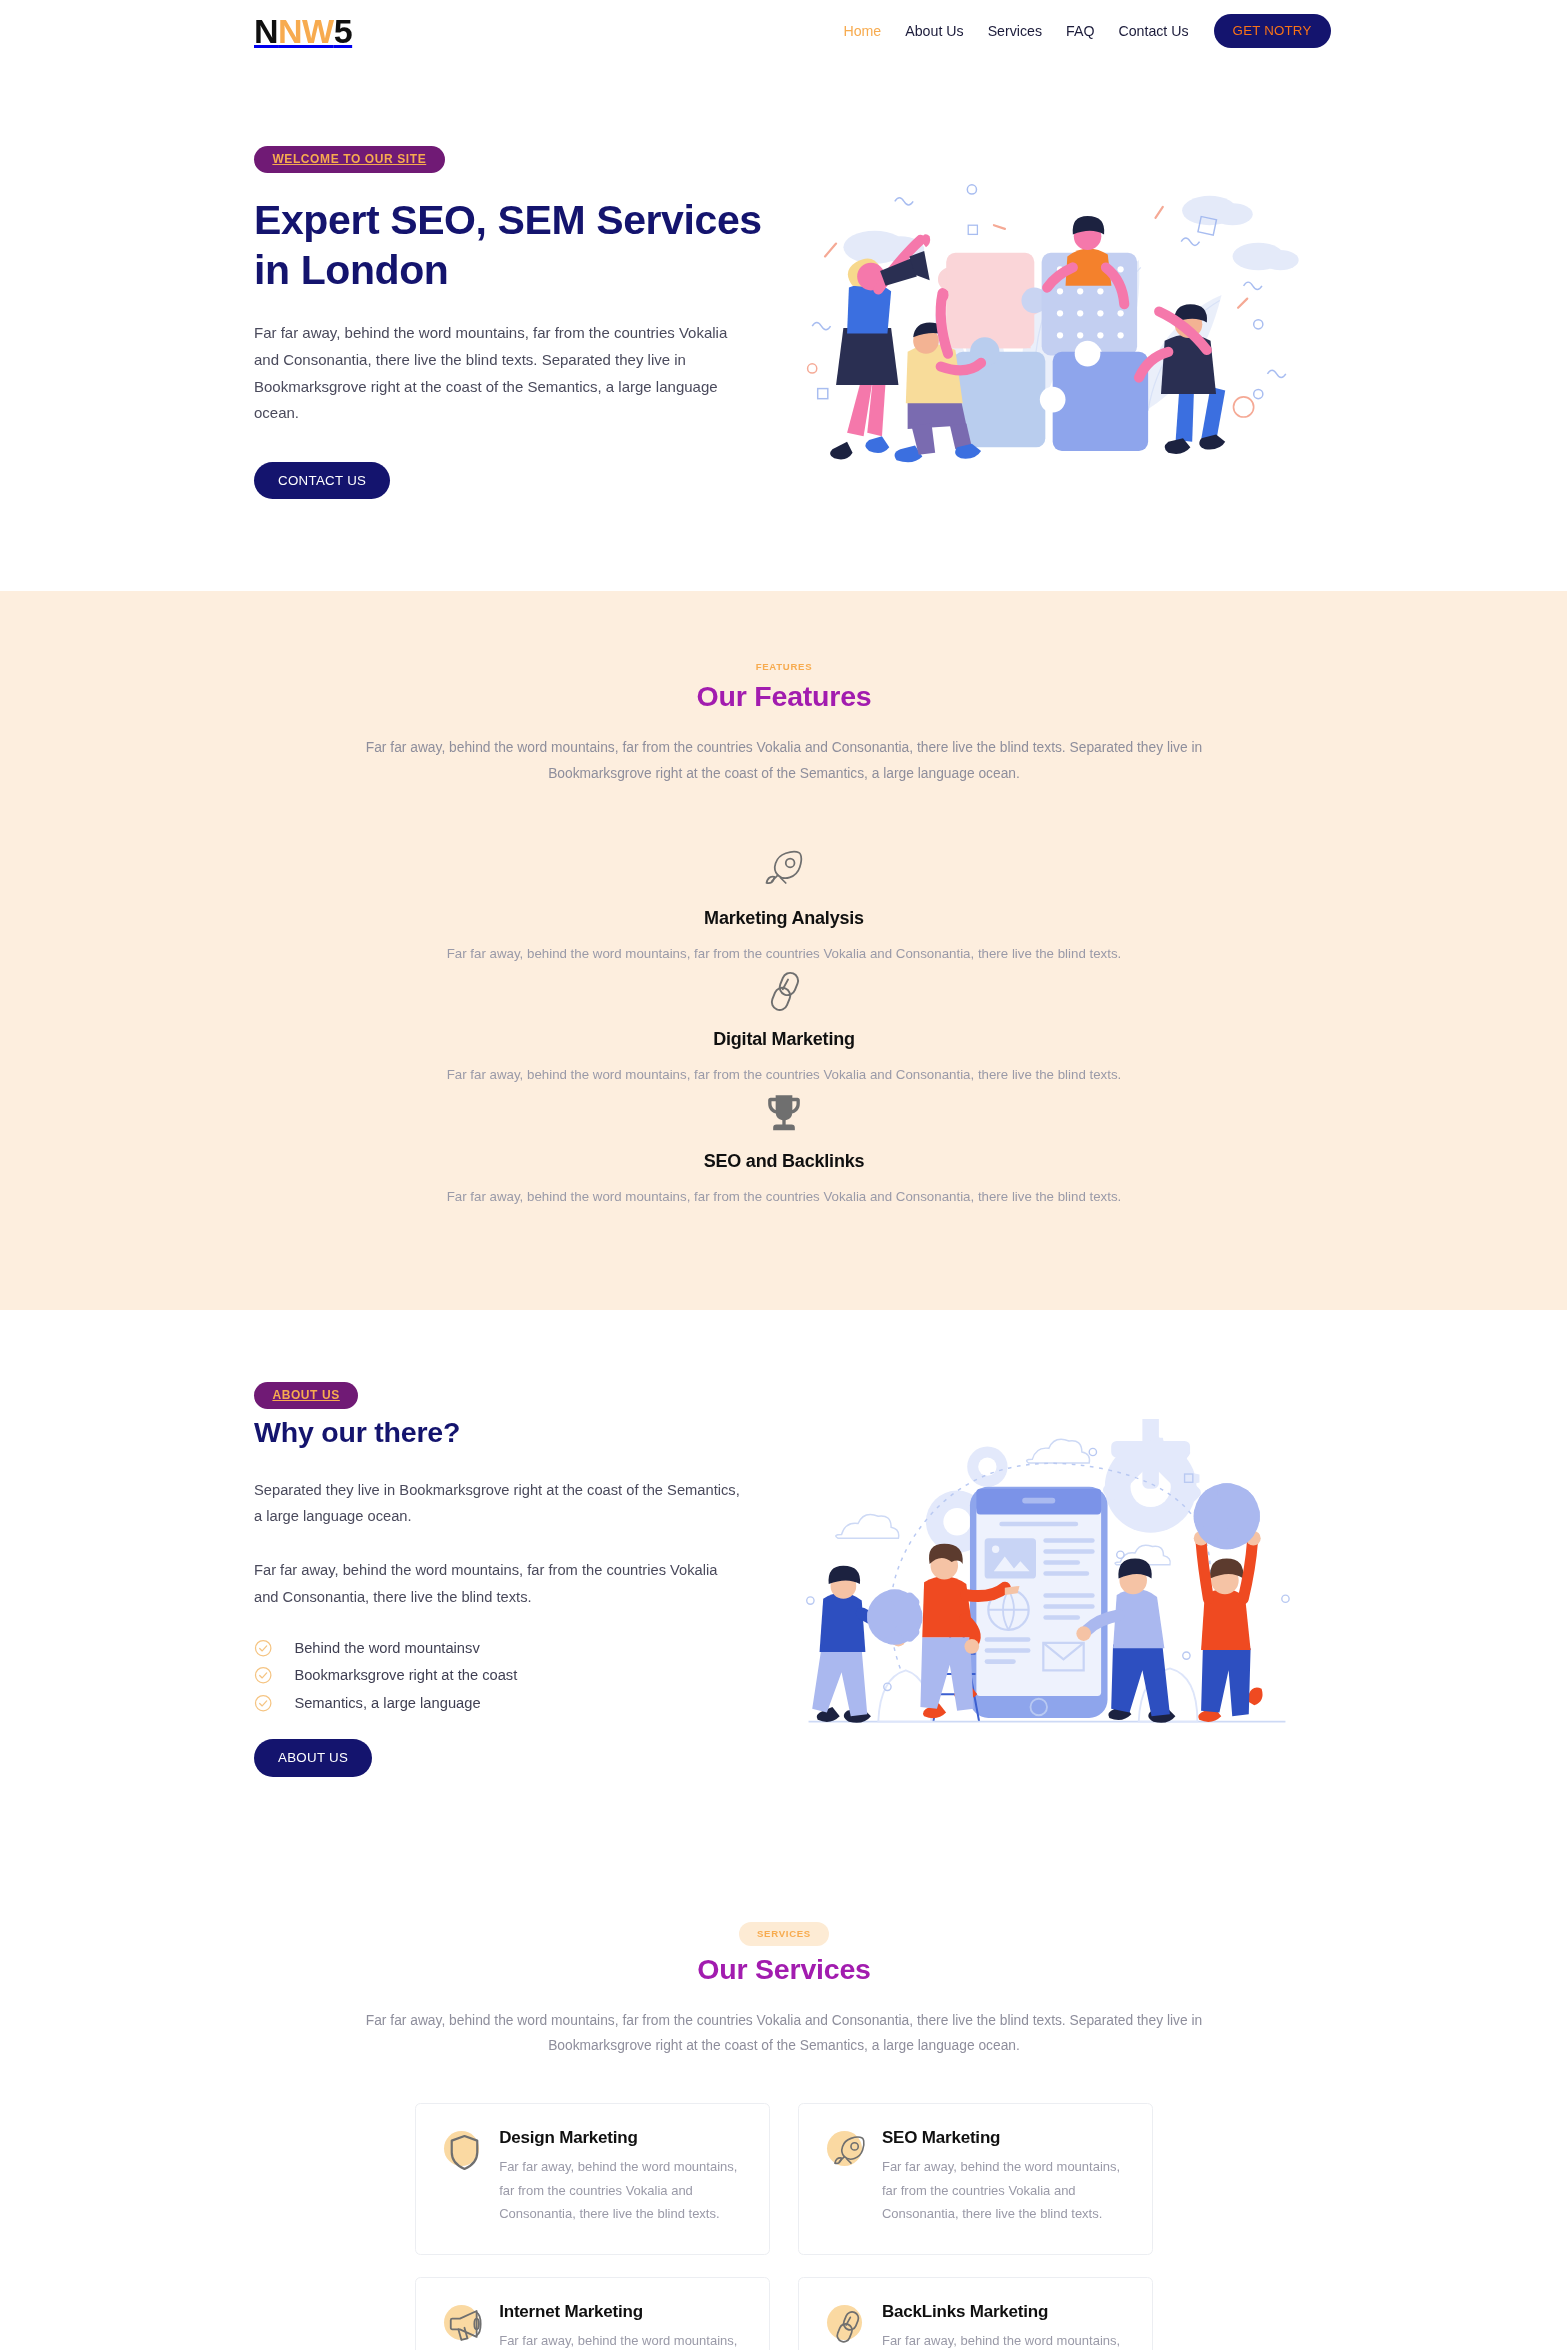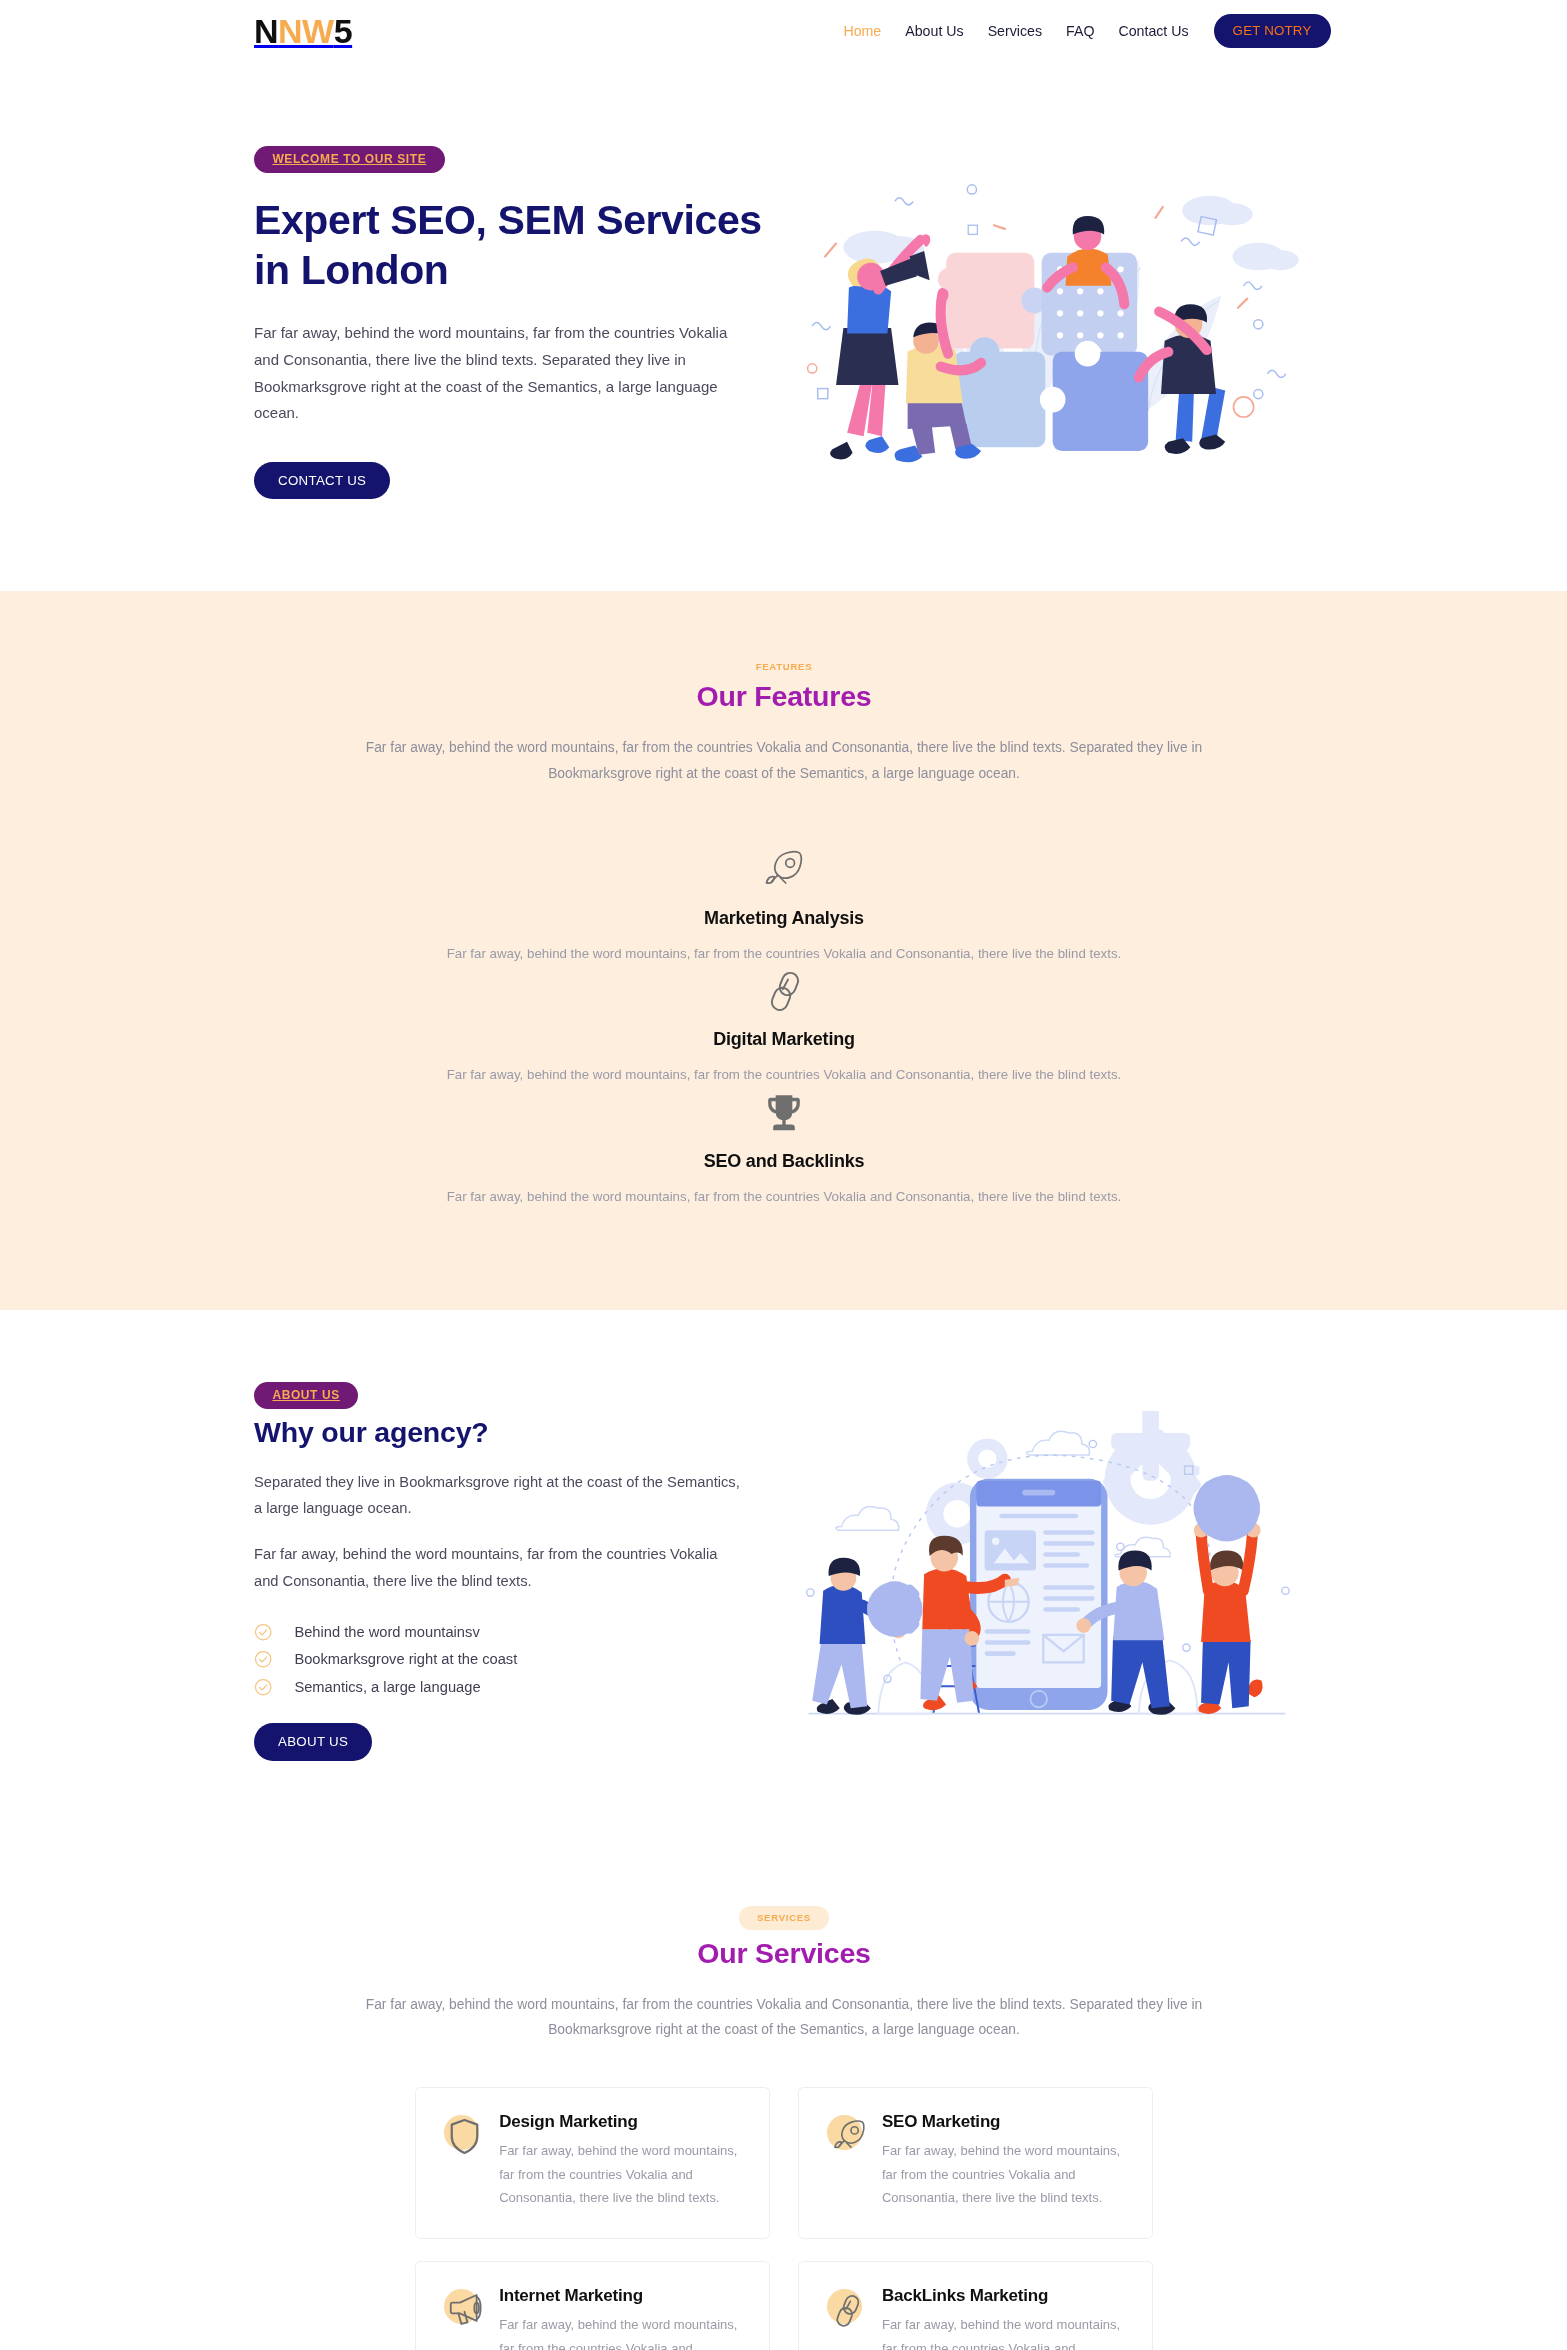--- a/index.html
+++ b/index.html
@@ -222,21 +222,21 @@
     font-size: 28.5px;
     color: #14146e;
     font-weight: bold;
     margin-top: 7.3px;
     letter-spacing: -0.2px;
   }
   .about-p {
     font-size: 14.7px;
     line-height: 1.78;
     color: #4a4a5c;
-    margin-top: 20px;
+    margin-top: 28px;
     width: 487px;
   }
   .check-list { list-style: none; margin-top: 29px; }
   .check-item {
     display: flex;
     align-items: center;
     margin-bottom: 8.3px;
   }
   .check-icon { width: 18.4px; height: 18.4px; flex: none; }
   .check-label {
@@ -514,21 +514,21 @@
         </div>
 
       </div>
     </div>
   </section>
 
   <section class="about">
     <div class="about-inner">
       <div class="about-left">
         <span class="pill">ABOUT US</span>
-        <h2 class="about-title">Why our agency?</h2>
+        <h2 class="about-title">Why our there?</h2>
         <p class="about-p">Separated they live in Bookmarksgrove right at the coast of the Semantics, a large language ocean.</p>
         <p class="about-p">Far far away, behind the word mountains, far from the countries Vokalia and Consonantia, there live the blind texts.</p>
 
         <ul class="check-list">
           <li class="check-item">
             <span class="check-icon">
               <svg width="18.4" height="18.4" viewBox="0 0 22 22" fill="none" stroke="#f5c482" stroke-width="1.5">
                 <circle cx="11" cy="11" r="9.2"></circle>
                 <path d="M6.8 11.3 l3 3 l5.4 -6" stroke-linecap="round" stroke-linejoin="round"></path>
               </svg>

